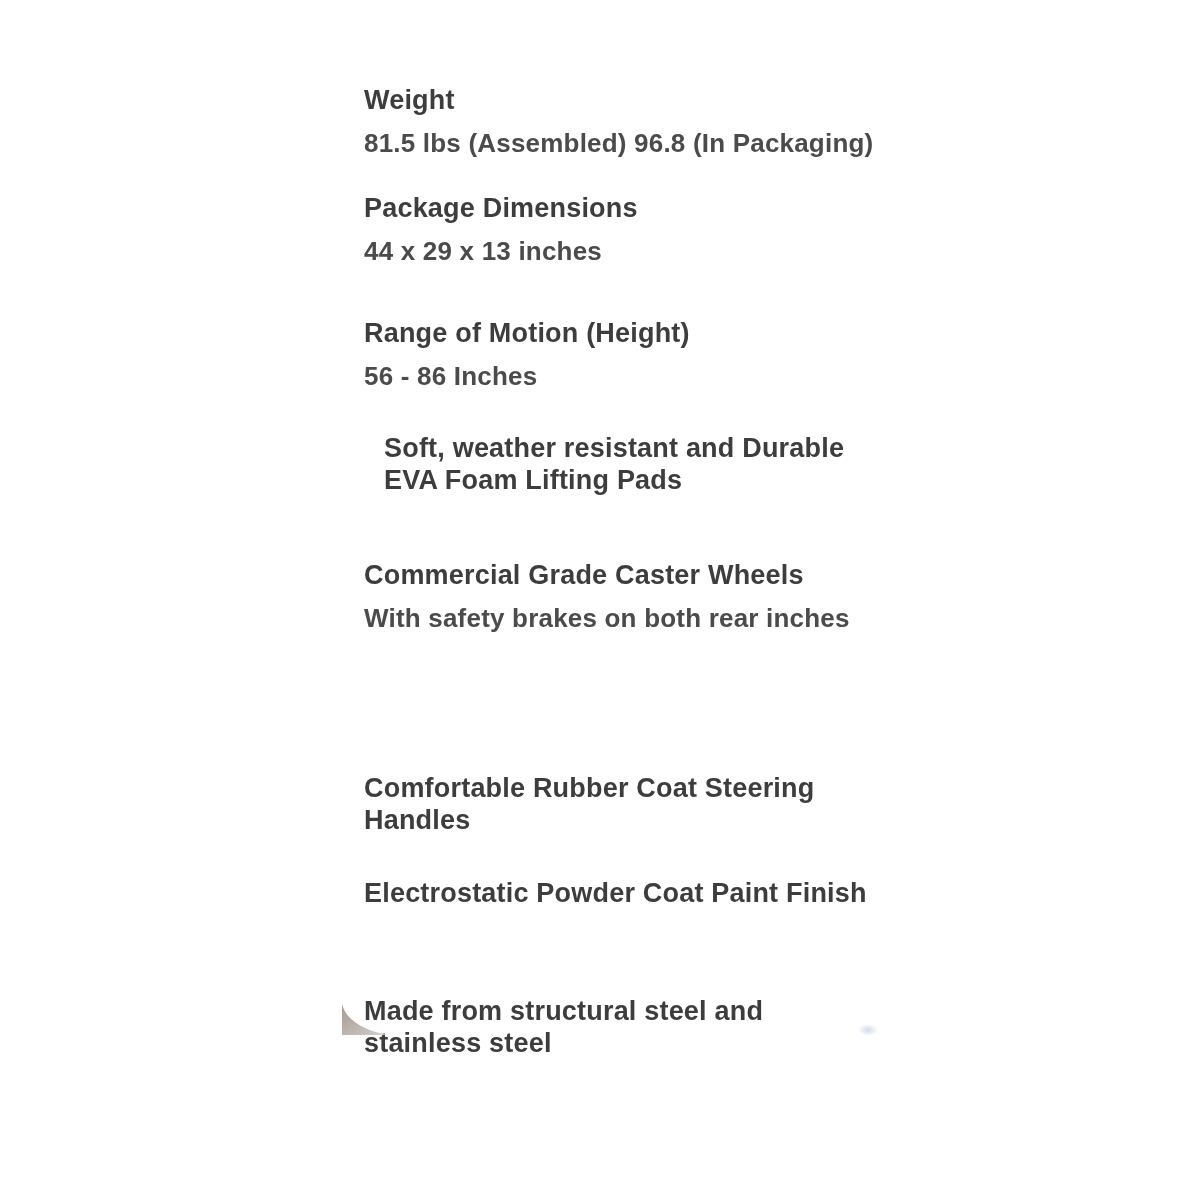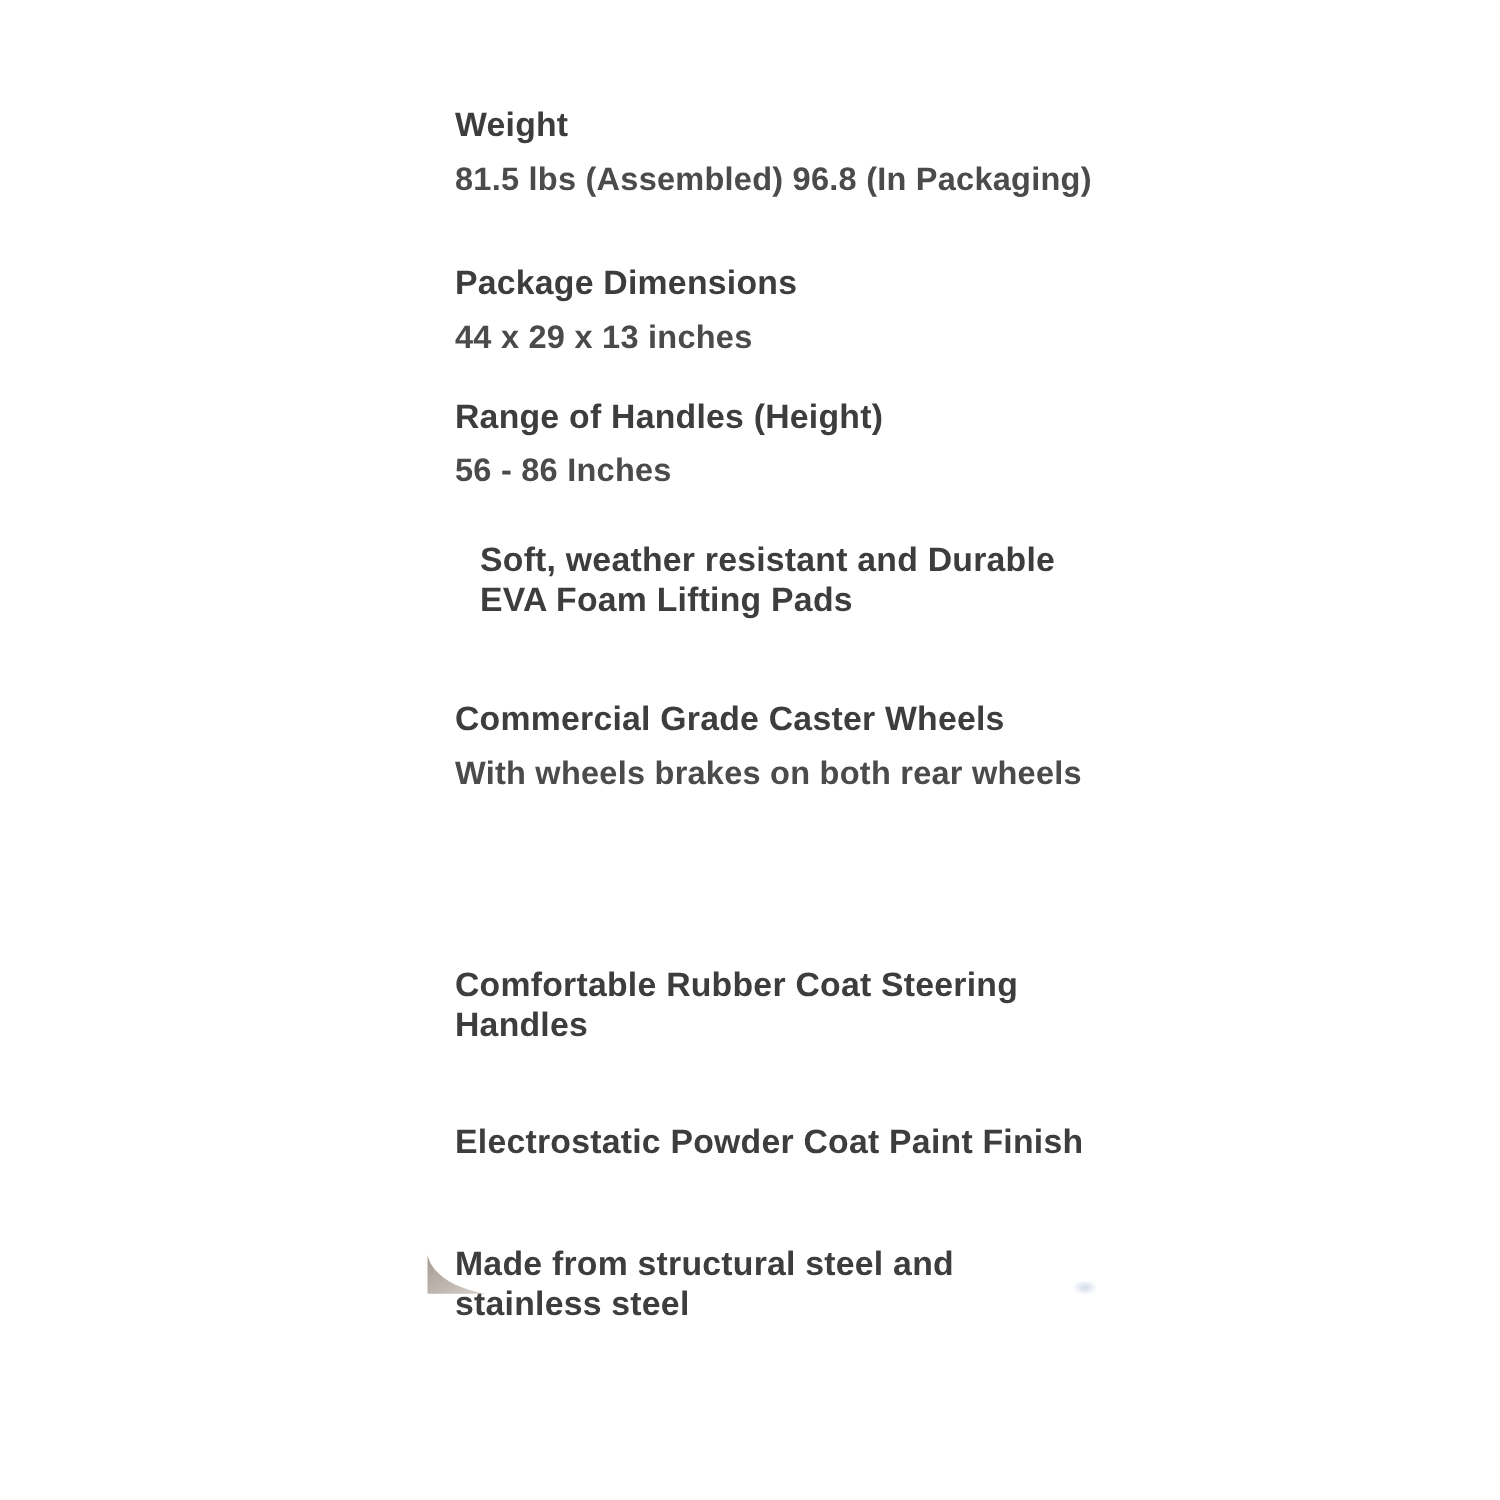--- a/index.html
+++ b/index.html
@@ -40,26 +40,26 @@
   .spec-value {
     margin: 12px 0 0 0;
     font-size: 26px;
     line-height: 30px;
     font-weight: 700;
     letter-spacing: 0.2px;
     color: var(--value-color);
     white-space: nowrap;
   }
   .pos-1 { top: 84px; }
-  .pos-2 { top: 210px; }
+  .pos-2 { top: 192px; }
   .pos-3 { top: 317px; }
   .pos-4 { top: 432px; margin-left: 20px; }
   .pos-5 { top: 537px; margin-top: 22px; }
   .pos-6 { top: 772px; }
-  .pos-7 { top: 877px; margin-top: 20px; }
+  .pos-7 { top: 877px; }
   .pos-8 { top: 995px; }
   .page-curl {
     position: absolute;
     left: 341px;
     top: 1004px;
     width: 50px;
     height: 32px;
   }
   .faint-speck {
     position: absolute;
@@ -79,32 +79,32 @@
     <h3 class="spec-heading">Weight</h3>
     <p class="spec-value">81.5 lbs (Assembled) 96.8 (In Packaging)</p>
   </section>
 
   <section class="spec-section pos-2">
     <h3 class="spec-heading">Package Dimensions</h3>
     <p class="spec-value">44 x 29 x 13 inches</p>
   </section>
 
   <section class="spec-section pos-3">
-    <h3 class="spec-heading">Range of Handles (Height)</h3>
+    <h3 class="spec-heading">Range of Motion (Height)</h3>
     <p class="spec-value">56 - 86 Inches</p>
   </section>
 
   <section class="spec-section pos-4">
     <h3 class="spec-heading">Soft, weather resistant and Durable
 EVA Foam Lifting Pads</h3>
   </section>
 
   <section class="spec-section pos-5">
     <h3 class="spec-heading">Commercial Grade Caster Wheels</h3>
-    <p class="spec-value">With wheels brakes on both rear wheels</p>
+    <p class="spec-value">With safety brakes on both rear inches</p>
   </section>
 
   <section class="spec-section pos-6">
     <h3 class="spec-heading">Comfortable Rubber Coat Steering
 Handles</h3>
   </section>
 
   <section class="spec-section pos-7">
     <h3 class="spec-heading">Electrostatic Powder Coat Paint Finish</h3>
   </section>

